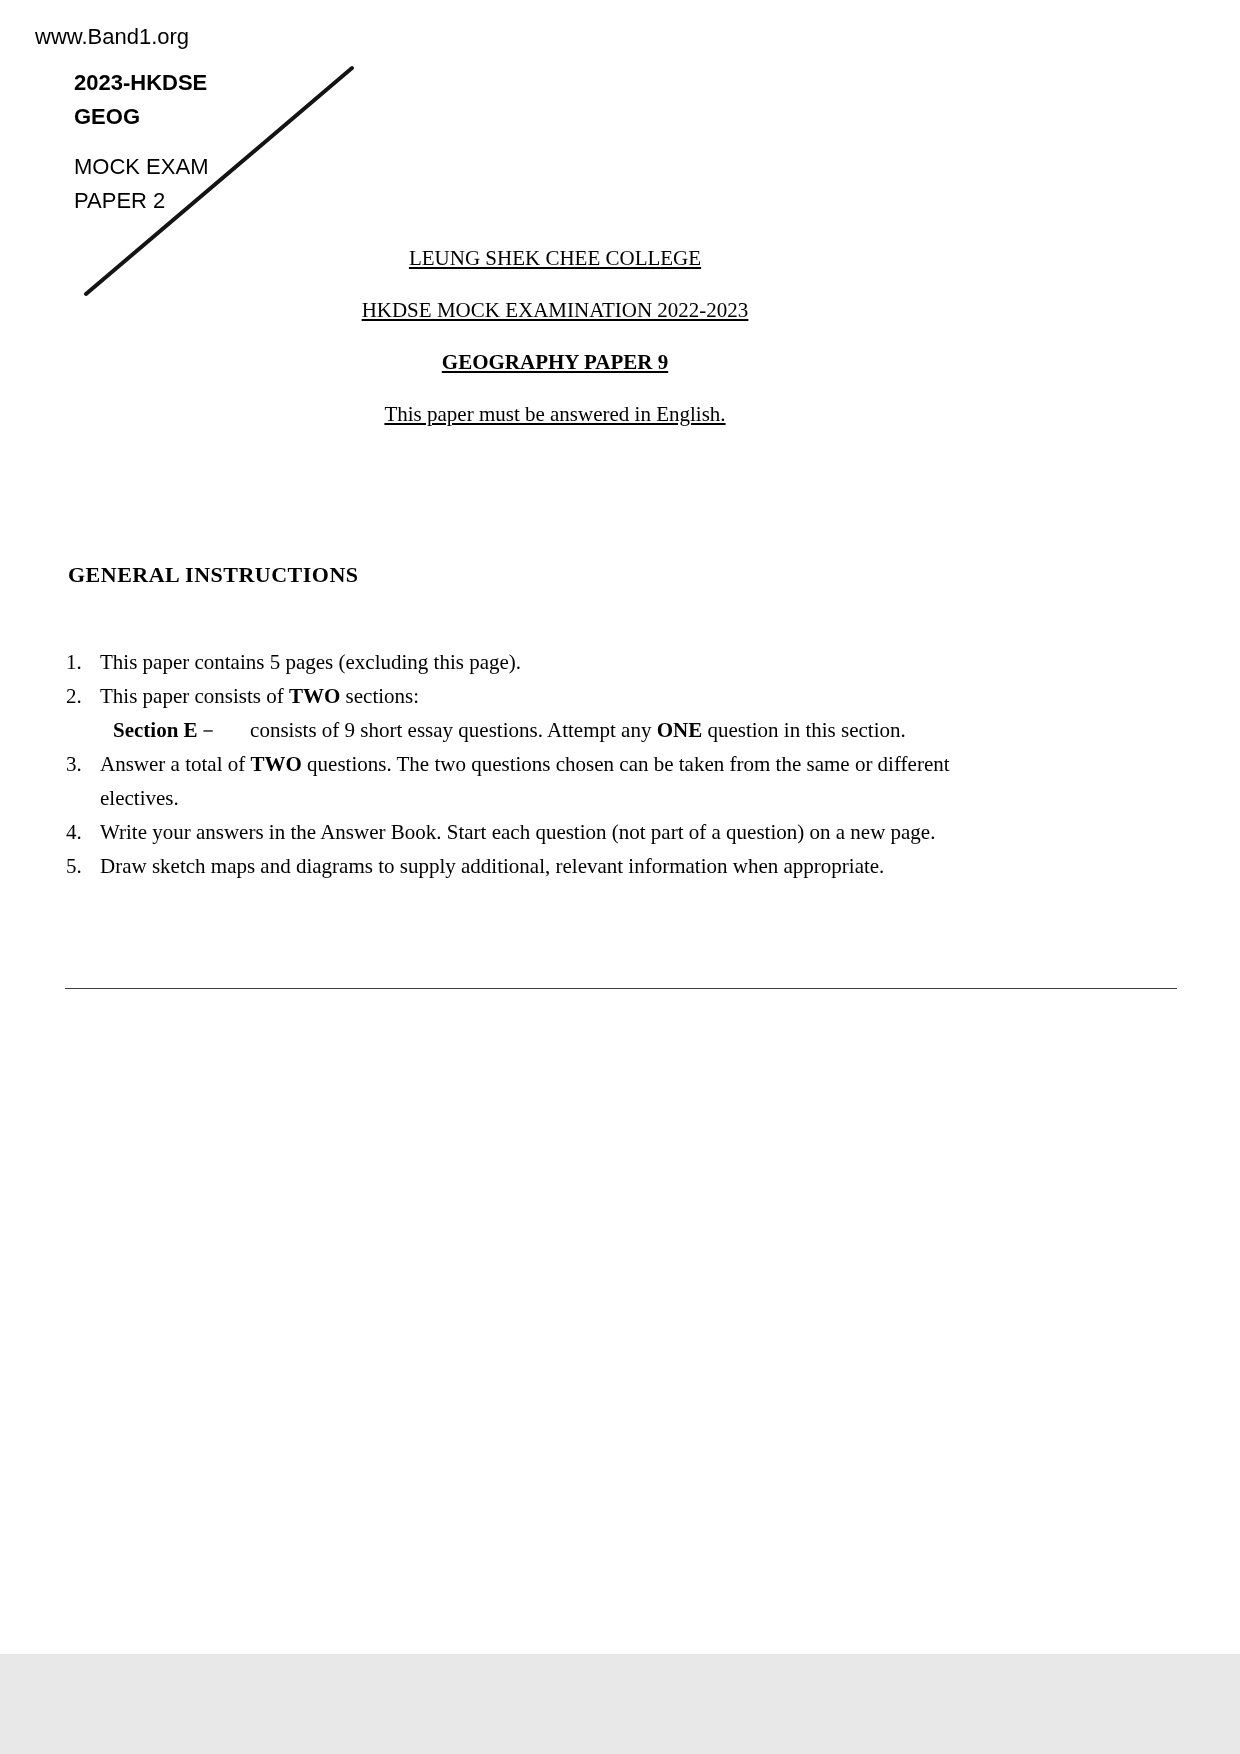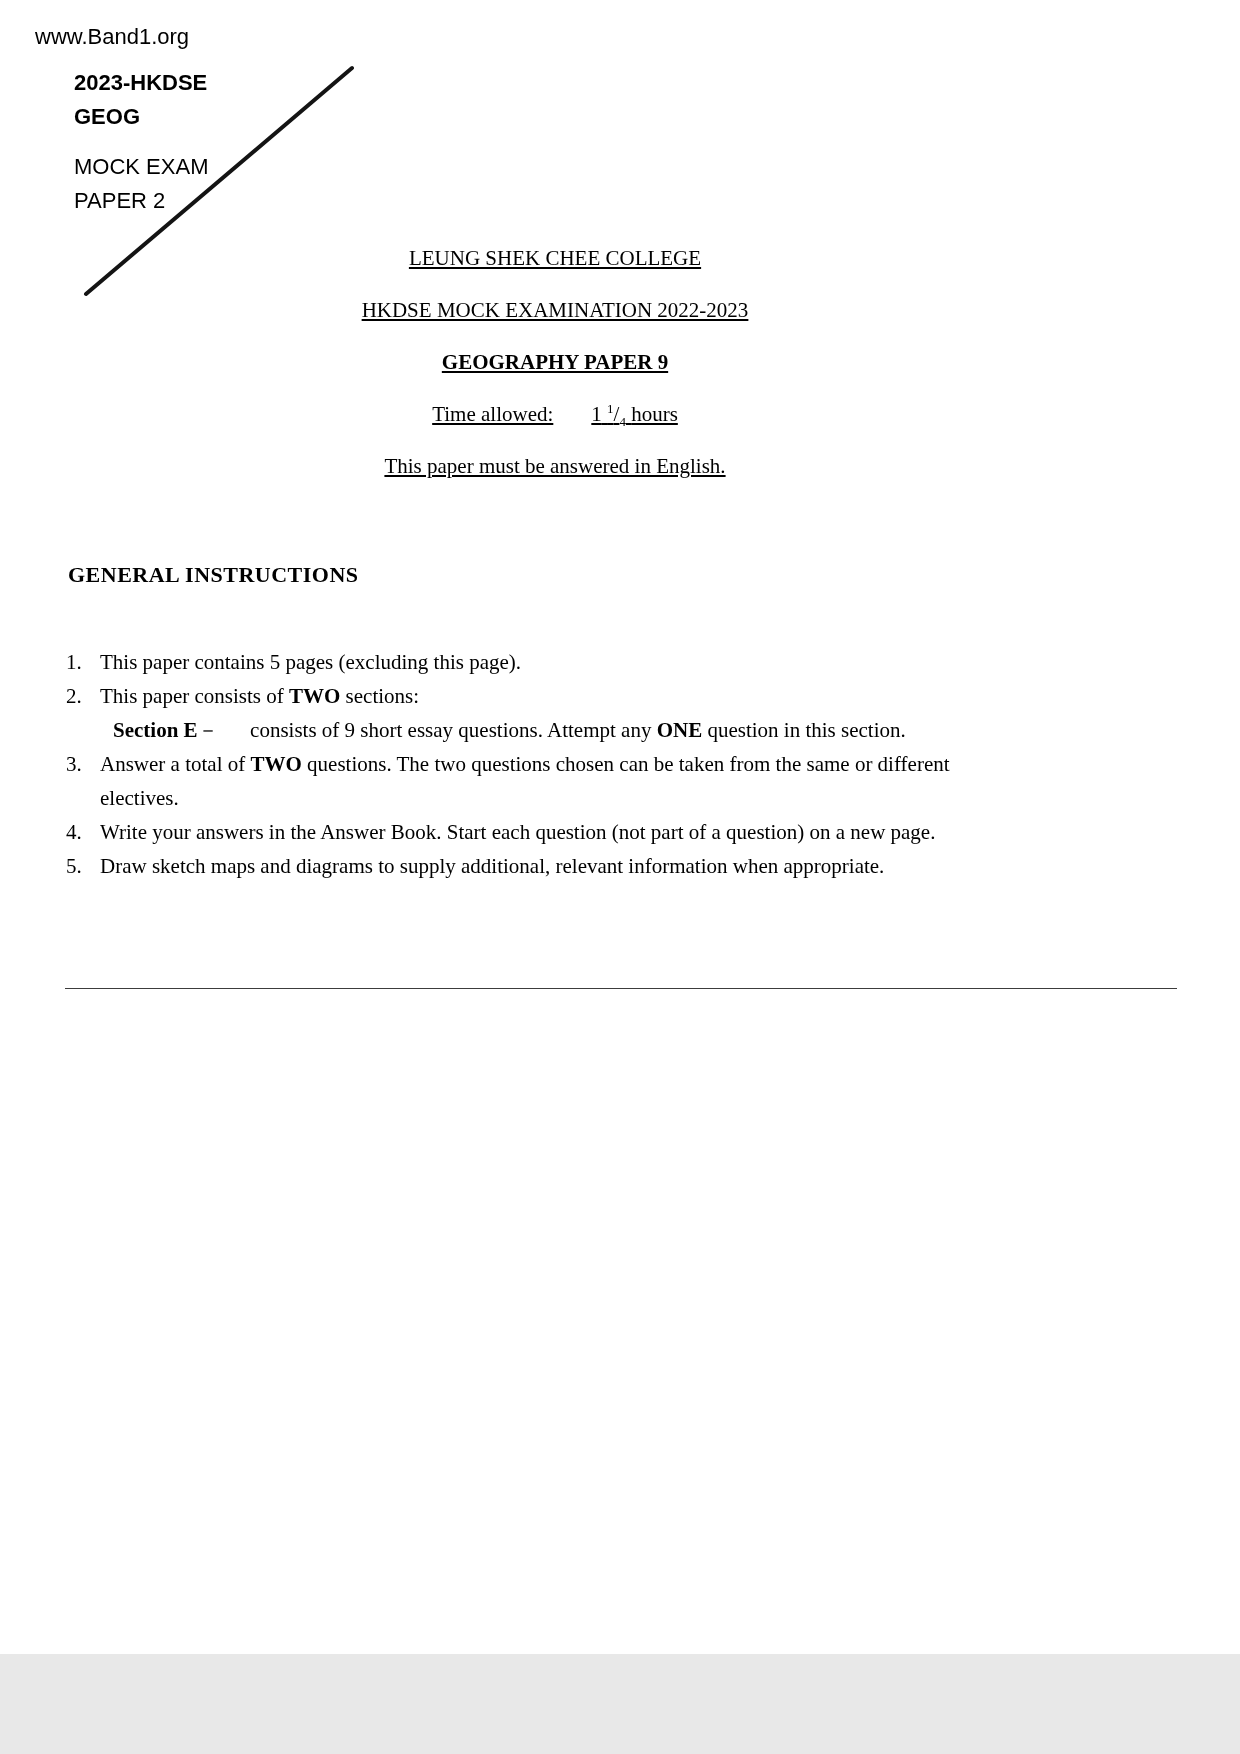--- a/index.html
+++ b/index.html
@@ -73,23 +73,20 @@
   </div>
 
   <svg class="slash" width="292" height="248" viewBox="0 0 292 248" aria-hidden="true">
     <line x1="8" y1="236" x2="274" y2="10" stroke="#141414" stroke-width="4" stroke-linecap="round"></line>
   </svg>
 
   <div class="header">
     <div class="h-line">LEUNG SHEK CHEE COLLEGE</div>
     <div class="h-line">HKDSE MOCK EXAMINATION 2022-2023</div>
     <div class="h-line bold">GEOGRAPHY PAPER 9</div>
-    <div class="h-line frac">
-      <span>Time allowed:</span><span class="time-gap"></span><span>1</span> <sup>1</sup><span>/</span><sub>4</sub> <span>hours</span>
-    </div>
     <div class="h-line">This paper must be answered in English.</div>
   </div>
 
   <div class="gi-title">GENERAL INSTRUCTIONS</div>
 
   <div class="list">
 
     <div class="item">
       <span class="num">1.</span>
       <div class="txt">

